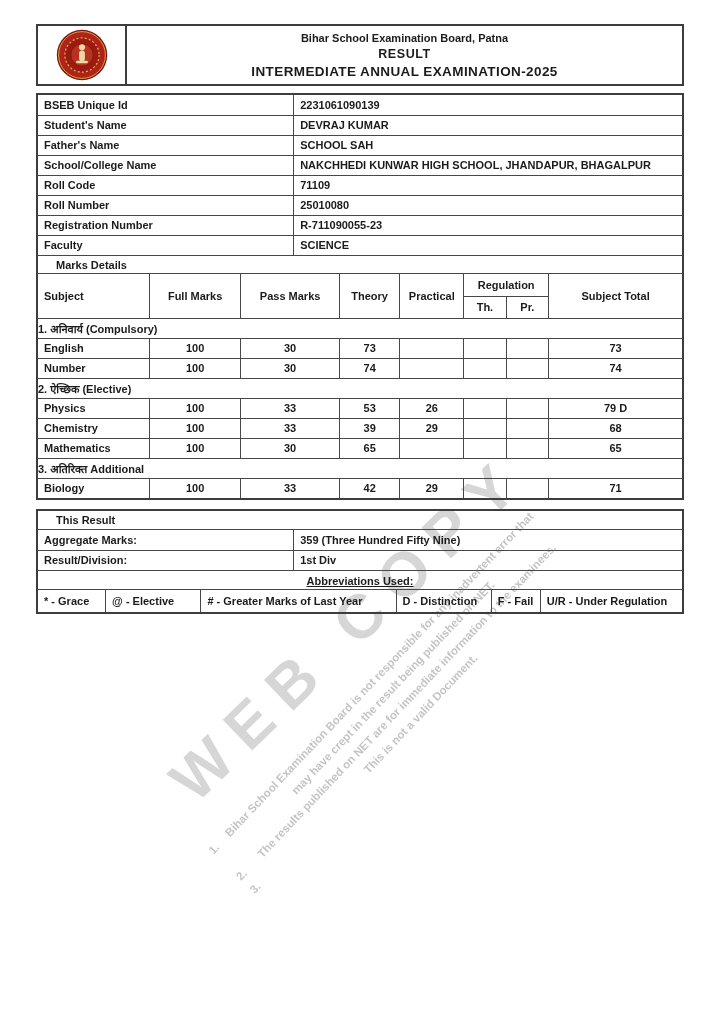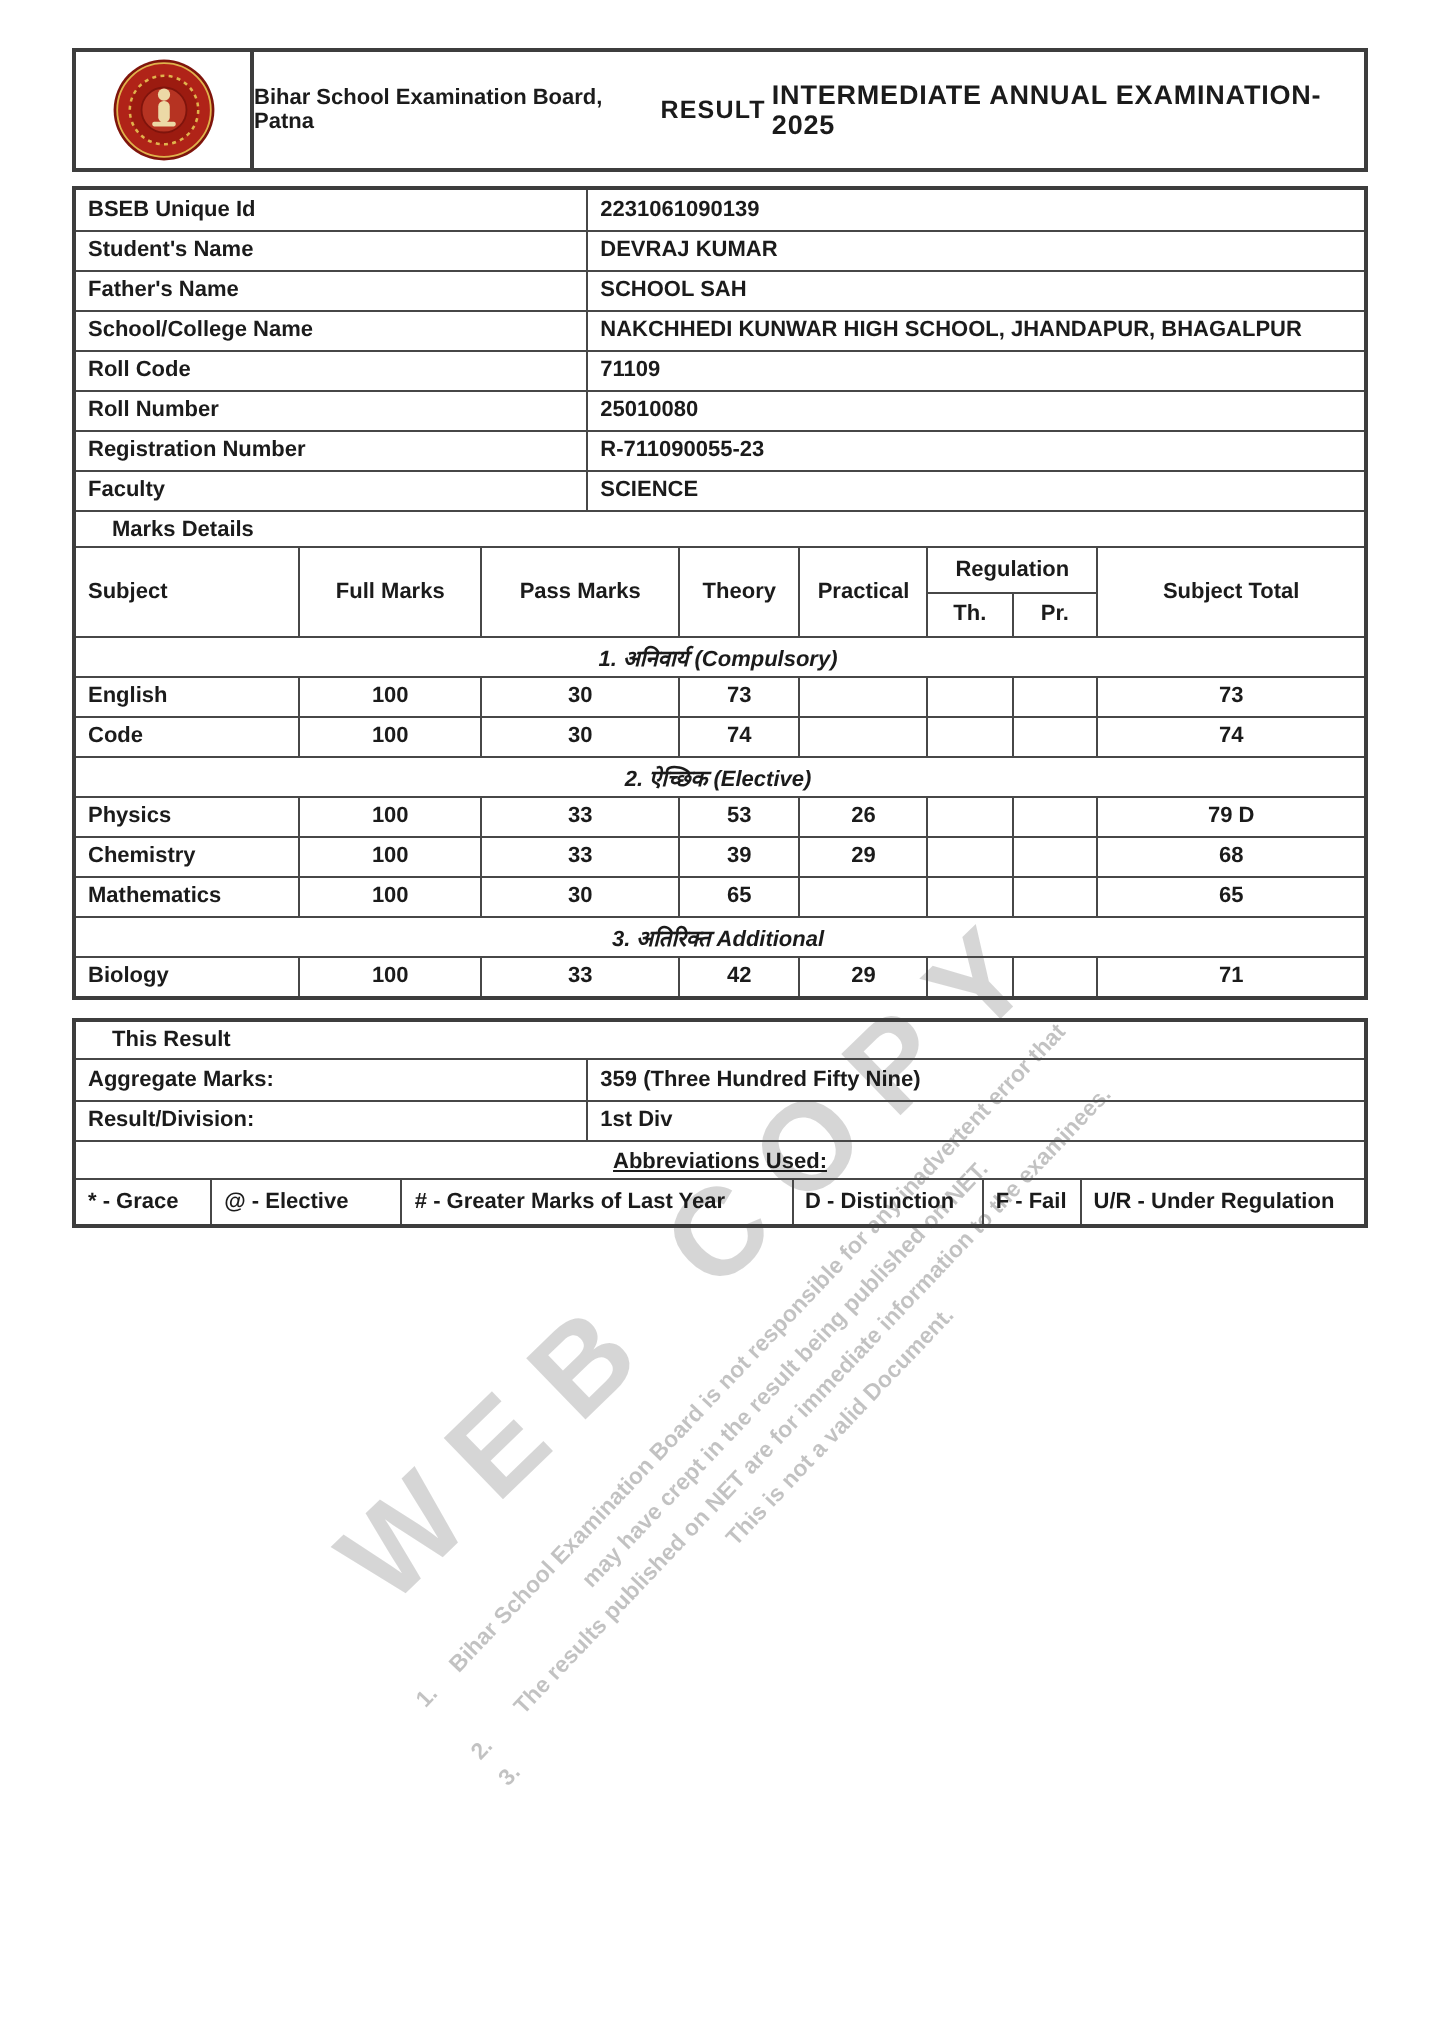--- a/index.html
+++ b/index.html
@@ -11,21 +11,21 @@
     font-weight:bold;
     color:#1b1b1b;
     overflow:hidden;
   }
   .doc { position:absolute; left:36px; top:24px; width:648px; z-index:2; }
   .box { border:2px solid #3d3d3d; background:transparent; }
 
   
   .header-box { display:flex; height:62px; margin-bottom:7px; }
   .logo-cell { width:89px; border-right:2px solid #3d3d3d; display:flex; align-items:center; justify-content:center; }
-  .title-cell { flex:1; display:flex; flex-direction:row; align-items:center; justify-content:center; gap:3px; }
+  .title-cell { flex:1; display:flex; flex-direction:column; align-items:center; justify-content:center; gap:3px; }
   .t-board { font-size:11px; }
   .t-result { font-size:12.5px; letter-spacing:0.6px; }
   .t-exam { font-size:13.5px; letter-spacing:0.4px; }
 
   
   table { width:100%; border-collapse:collapse; border-style:hidden; table-layout:fixed; }
   td, th { border:1px solid #474747; font-size:11px; height:20px; padding:0 2px 0 6px; text-align:left; }
 
   
   .info-table .lbl { width:39.7%; }
@@ -34,21 +34,21 @@
   .bar { height:19px; line-height:19px; font-size:11px; padding-left:18px; border-bottom:1px solid #474747; }
   .bar-top { border-top:1px solid #474747; }
   .bar-center { text-align:center; padding-left:0; height:20px; line-height:20px; }
   .underline { text-decoration:underline; }
 
   
   .marks-table th { text-align:center; padding:0 2px; height:22px; }
   .marks-table th.sub { text-align:left; padding-left:6px;margin-left:16px; }
   .marks-table td { text-align:center; padding:0 2px; }
   .marks-table td.sub { text-align:left; padding-left:6px; }
-  .marks-table td.section { text-align:center; padding-left:0; height:20px;font-style:italic; }
+  .marks-table td.section { text-align:left; padding-left:0; height:20px; }
 
   
   .abbr-table td { height:22px; }
 
   
   .wm-main {
     position:absolute; left:156px; top:764px; z-index:1;
     transform:rotate(-44deg); transform-origin:0 0;
     font-size:62px; letter-spacing:16px; white-space:nowrap;
     color:rgba(0,0,0,0.16);
@@ -180,21 +180,21 @@
           <td class="sub">English</td>
           <td>100</td>
           <td>30</td>
           <td>73</td>
           <td></td>
           <td></td>
           <td></td>
           <td>73</td>
         </tr>
         <tr>
-          <td class="sub">Code</td>
+          <td class="sub">Number</td>
           <td>100</td>
           <td>30</td>
           <td>74</td>
           <td></td>
           <td></td>
           <td></td>
           <td>74</td>
         </tr>
         <tr>
           <td class="section" colspan="8">2. ऐच्छिक (Elective)</td>

